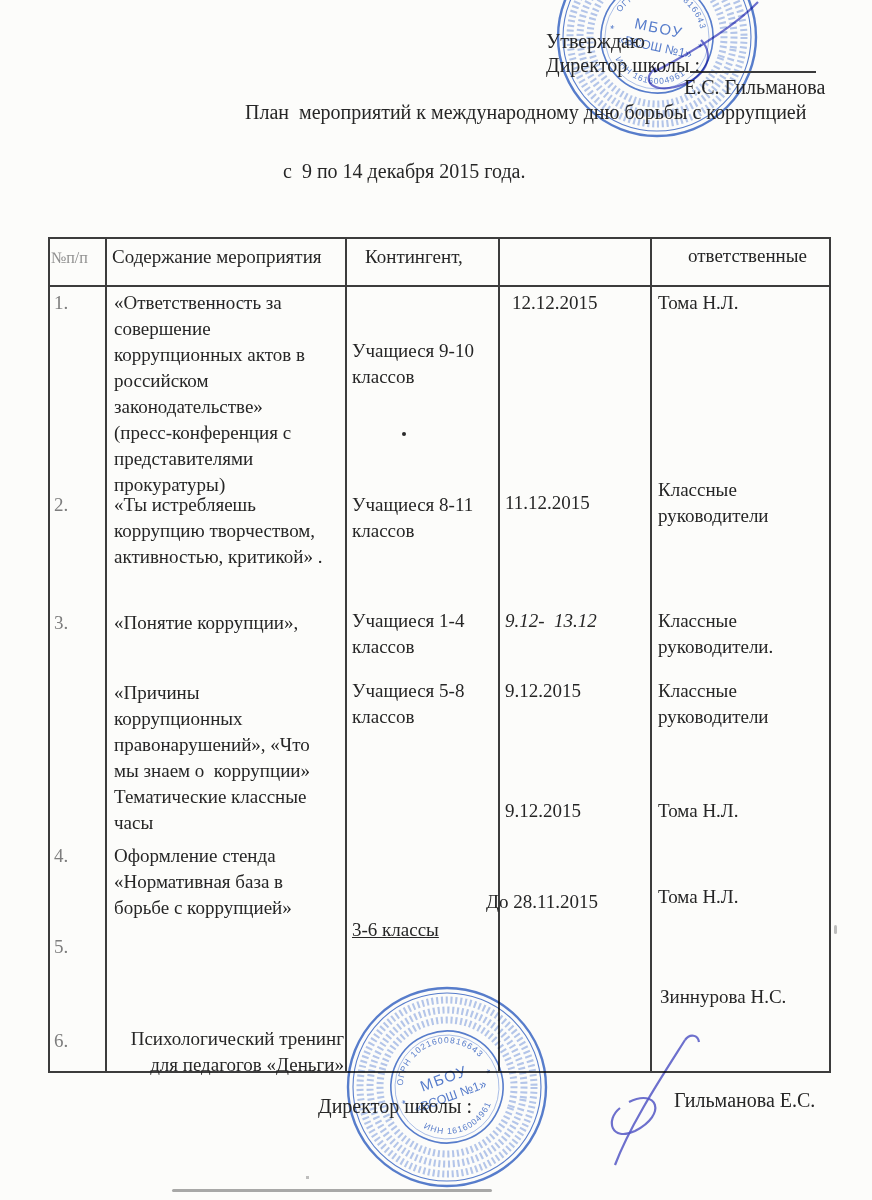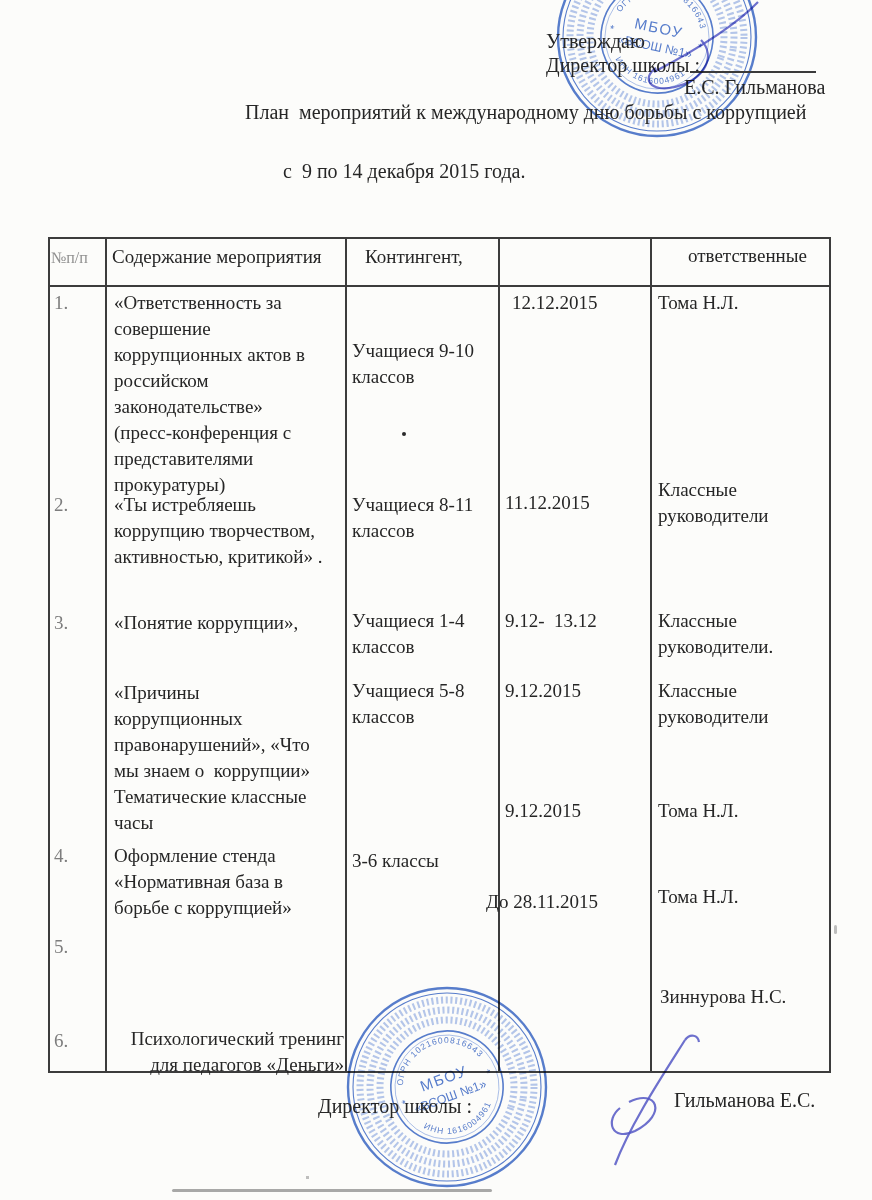--- a/index.html
+++ b/index.html
@@ -105,21 +105,21 @@
 коррупцию творчеством,
 активностью, критикой» .</div>
   <div class="txt" style="left:352px; top:492px; width:144px;">Учащиеся 8-11
 классов</div>
   <div class="txt" style="left:505px; top:490px;">11.12.2015</div>
 
   <div class="txt num" style="left:54px; top:610px;">3.</div>
   <div class="txt" style="left:114px; top:610px; width:230px;">«Понятие коррупции»,</div>
   <div class="txt" style="left:352px; top:608px; width:144px;">Учащиеся 1-4
 классов</div>
-  <div class="txt" style="left:505px; top:608px;">9.12-  13.12</div>
+  <div class="txt" style="left:505px; top:608px;font-style:italic;">9.12-  13.12</div>
   <div class="txt" style="left:658px; top:608px;">Классные
 руководители.</div>
 
   <div class="txt" style="left:114px; top:680px; width:230px;">«Причины
 коррупционных
 правонарушений», «Что
 мы знаем о  коррупции»
 Тематические классные
 часы</div>
   <div class="txt" style="left:352px; top:678px; width:144px;">Учащиеся 5-8
@@ -128,21 +128,21 @@
   <div class="txt" style="left:658px; top:678px;">Классные
 руководители</div>
 
   <div class="txt" style="left:505px; top:798px;">9.12.2015</div>
   <div class="txt" style="left:658px; top:798px;">Тома Н.Л.</div>
 
   <div class="txt num" style="left:54px; top:843px;">4.</div>
   <div class="txt" style="left:114px; top:843px; width:230px;">Оформление стенда
 «Нормативная база в
 борьбе с коррупцией»</div>
-  <div class="txt" style="left:352px; top:848px; width:144px;">3-6 классы</div>
+  <div class="txt" style="left:352px; top:917px; width:144px;text-decoration:underline;">3-6 классы</div>
   <div class="txt" style="left:486px; top:889px;">До 28.11.2015</div>
   <div class="txt" style="left:658px; top:884px;">Тома Н.Л.</div>
 
   <div class="txt num" style="left:54px; top:934px;">5.</div>
 
   <div class="txt num" style="left:54px; top:1028px;">6.</div>
   <div class="txt" style="left:114px; top:1026px; width:230px;text-align:right;">Психологический тренинг
 для педагогов «Деньги»</div>
   <div class="txt" style="left:660px; top:984px;">Зиннурова Н.С.</div>
 

